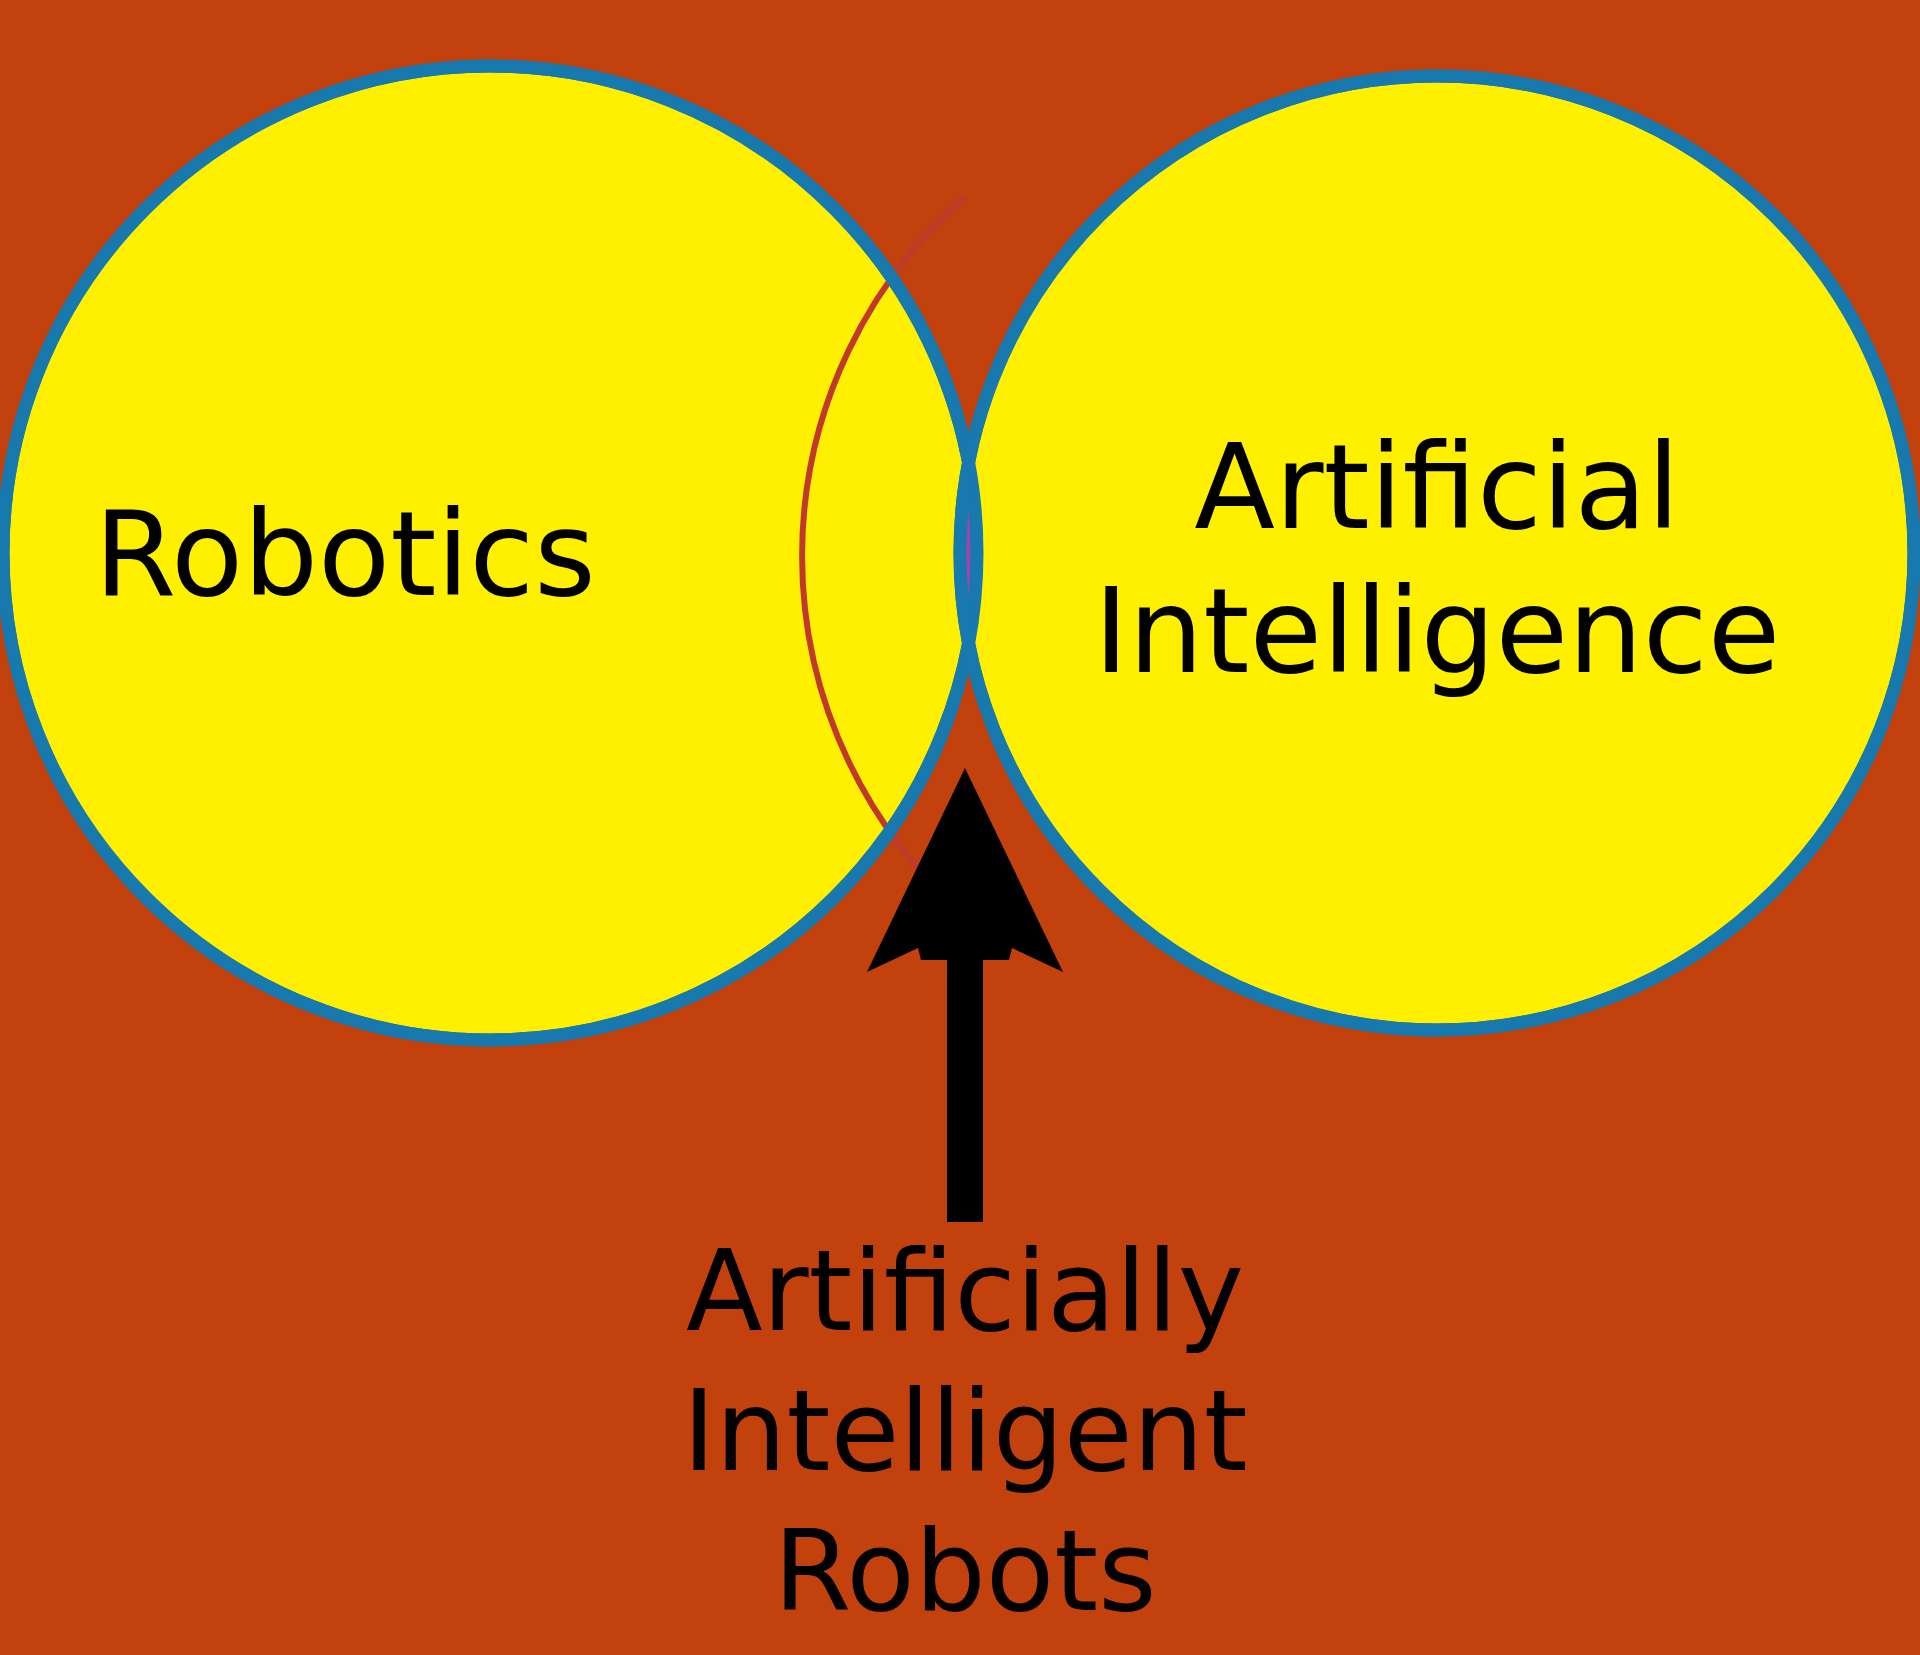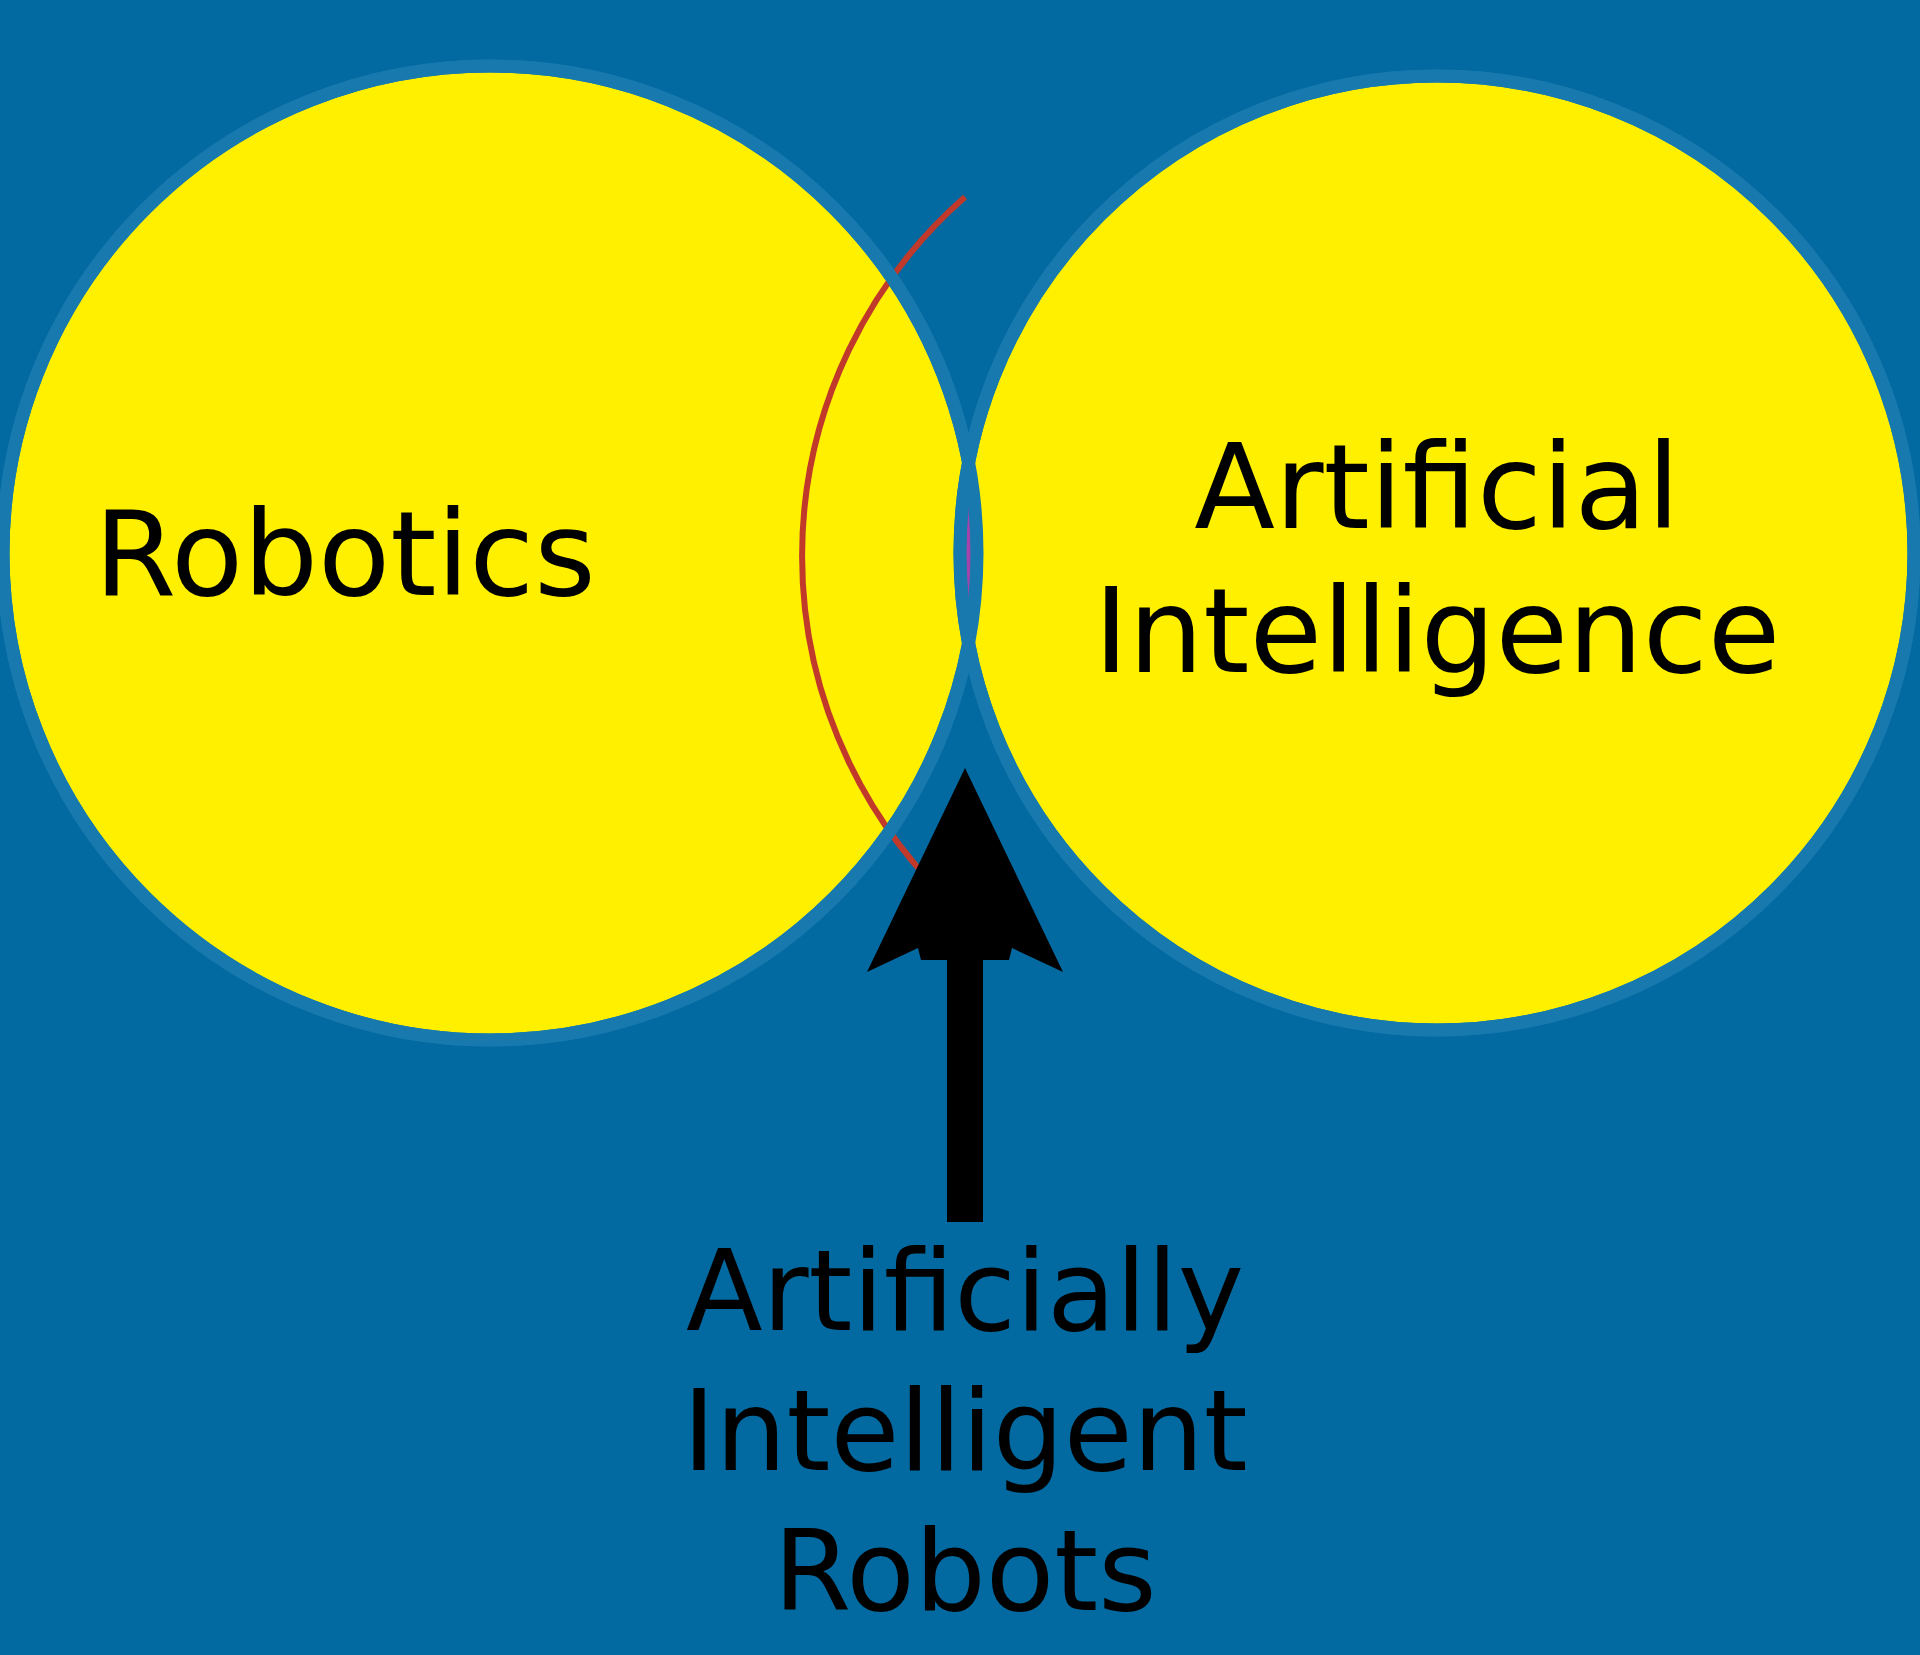--- a/index.html
+++ b/index.html
@@ -33,21 +33,21 @@
   .set-label {
     font-size: 118px;
   }
   .callout-label {
     font-size: 112px;
   }
 </style>
 </head>
 <body style="background: rgb(255, 255, 255);">
 
-<div id="venn-root" style="background: #0369a1;">
+<div id="venn-root" style="background: #c2410c;">
 
   <svg id="venn-svg" viewBox="0 0 1920 1655" xmlns="http://www.w3.org/2000/svg">
 
     <defs>
 
       <clipPath id="clip-right-circle">
         <circle id="clip-circle-right" cx="1437" cy="553" r="477"></circle>
       </clipPath>
     </defs>
 

